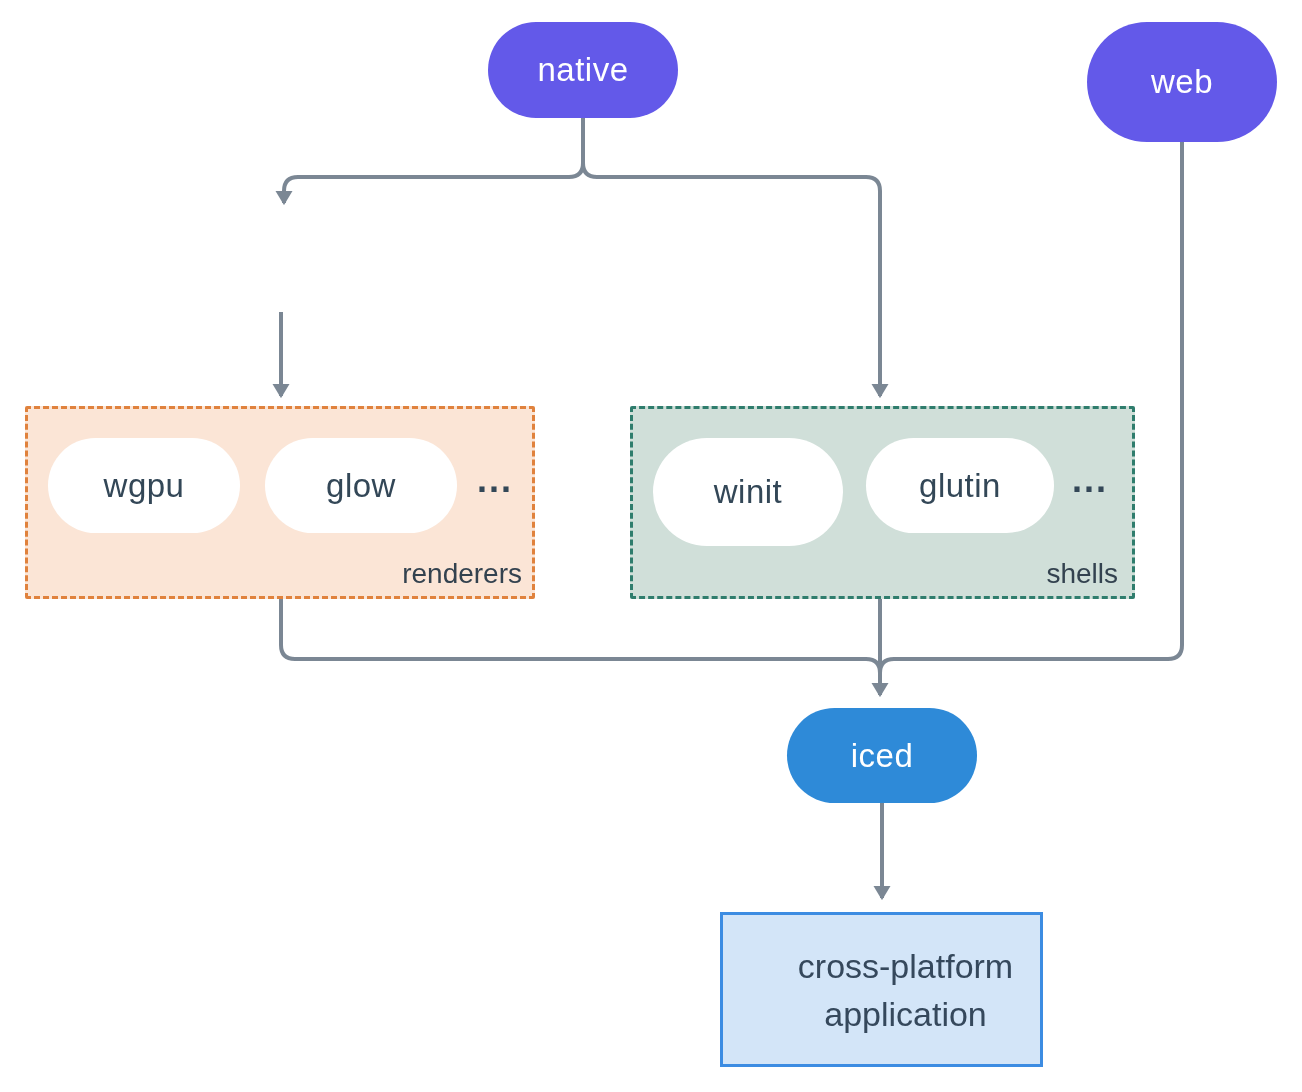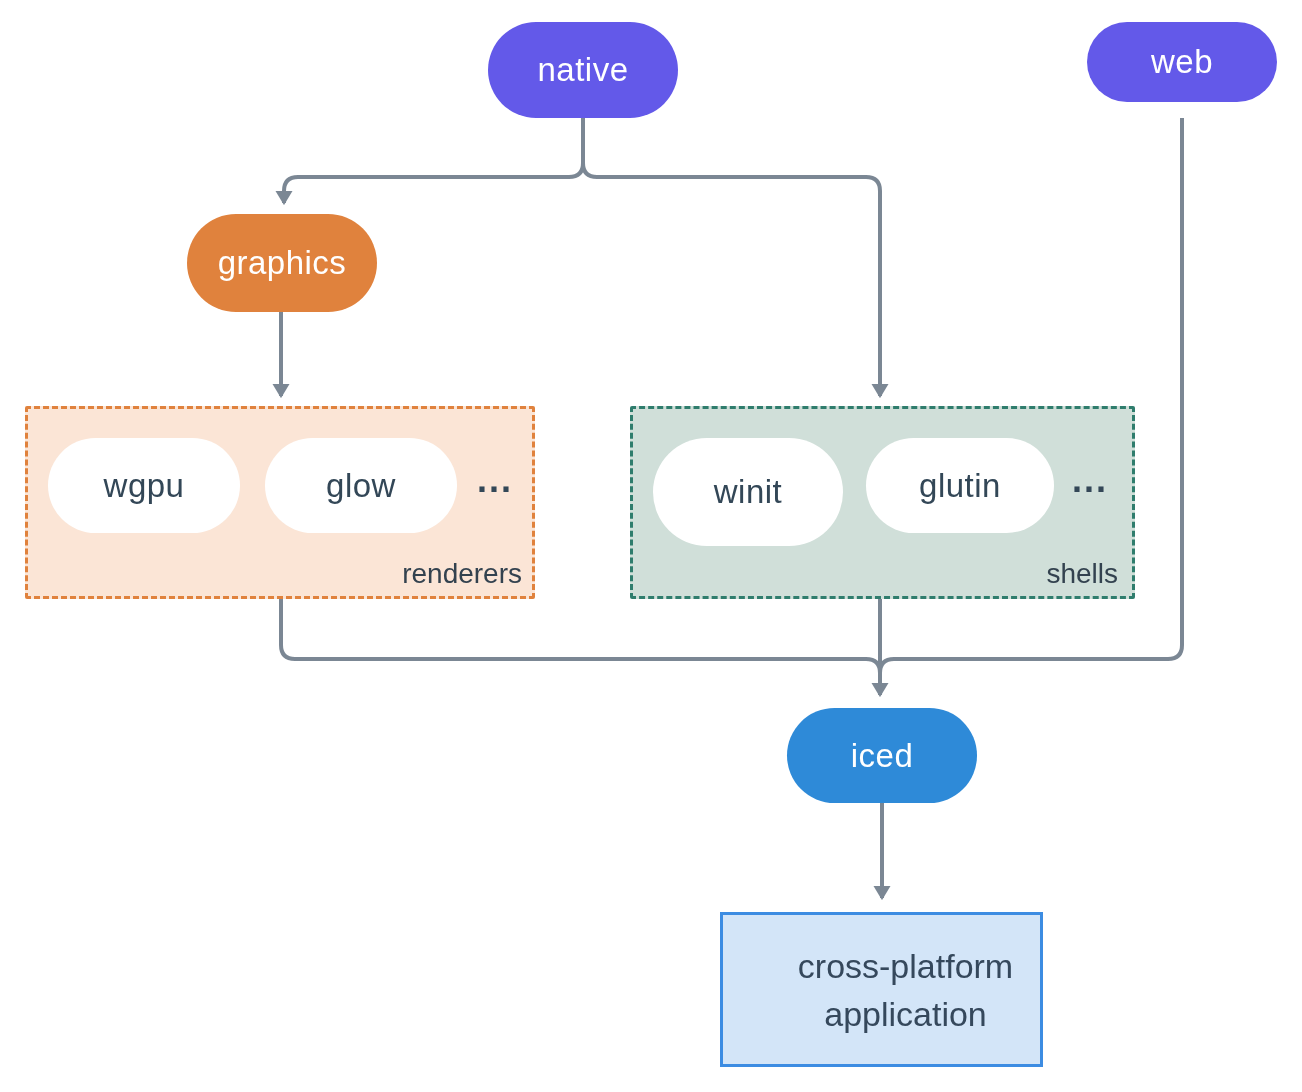--- a/index.html
+++ b/index.html
@@ -97,23 +97,22 @@
       <path d="M281,312 V396" marker-end="url(#arrow)"></path>
       <path d="M281,599 V645 Q281,659 295,659 H866 Q880,659 880,673"></path>
       <path d="M1182,118 V645 Q1182,659 1168,659 H894 Q880,659 880,673"></path>
       <path d="M880,599 V695" marker-end="url(#arrow)"></path>
       <path d="M882,803 V898" marker-end="url(#arrow)"></path>
     </g>
   </svg>
 
   <div class="pill purple" style="left:488px; top:22px; width:190px; height:96px;">native</div>
 
-  <div class="pill purple" style="left:1087px; top:22px; width:190px; height:80px;">web</div>
+  <div class="pill purple" style="left:1087px; top:22px; width:190px; height:120px;">web</div>
 
-  <div class="pill orange" style="left:187px; top:214px; width:190px; height:98px;">graphics</div>
 
   <div class="groupbox renderers" style="left:25px; top:406px; width:510px; height:193px;"></div>
 
   <div class="pill white" style="left:48px; top:432px; width:192px; height:95px;">wgpu</div>
 
   <div class="pill white" style="left:265px; top:432px; width:192px; height:95px;">glow</div>
 
   <div class="ellipsis" style="left:465px; top:432px; width:60px; height:95px;">...</div>
 
   <div class="group-label" style="left:300px; top:558px; width:222px;">renderers</div>

